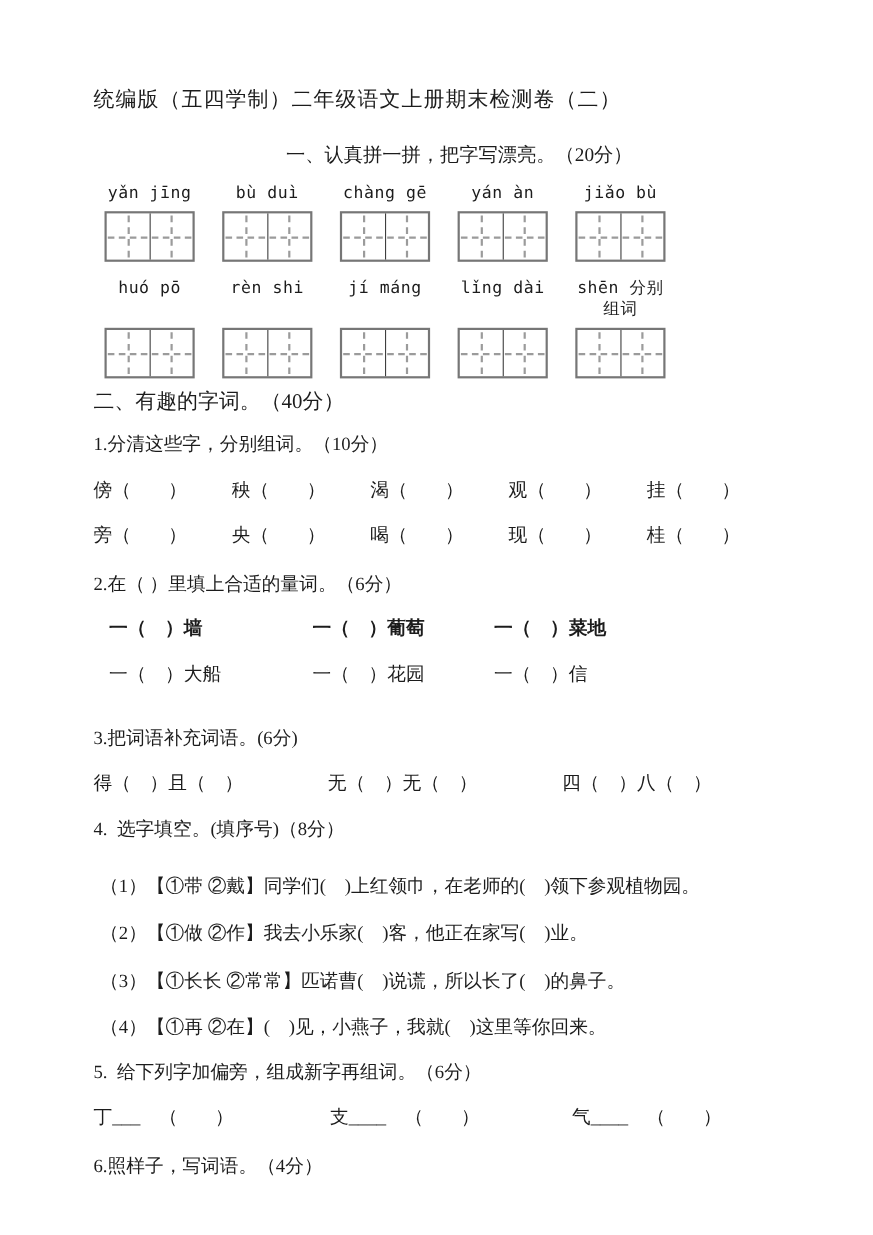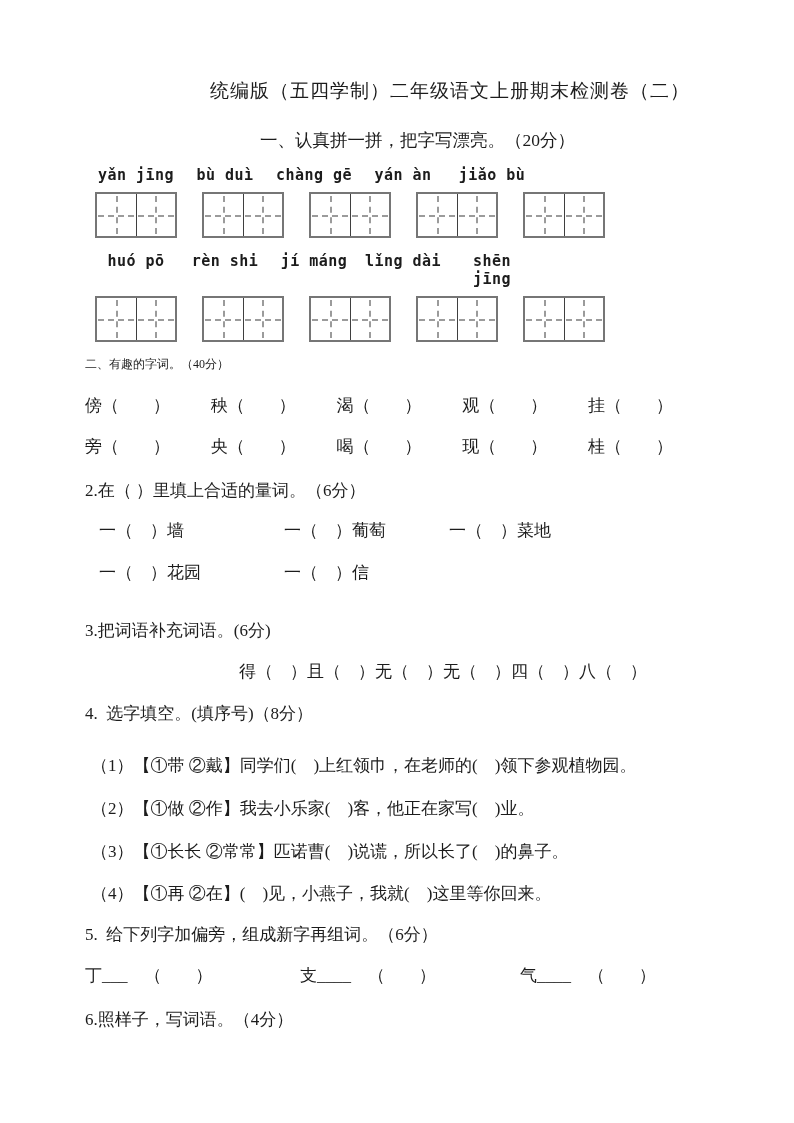--- a/index.html
+++ b/index.html
@@ -8,29 +8,29 @@
     background:#ffffff;
     color:#1c1c1c;
     font-family:"Liberation Serif","DejaVu Serif",serif;
     font-size:17px;
     overflow:hidden;
   }
   .page { padding:78px 44px 0 85px; }
 
   .title {
     font-size:19px; font-weight:400;
-    text-align:right; margin:0 60px 0 0;
+    text-align:left; margin:0 60px 0 0;
     line-height:26px; letter-spacing:1px;
   }
   .line { margin-top:22px; line-height:20px; white-space:pre-wrap; }
   .h-sec { margin-top:26px; font-size:17.5px;text-align:center; }
-  .h-sec2 { margin-top:12px; font-size:12px; }
+  .h-sec2 { margin-top:12px; font-size:19px; }
 
   
-  .pinyin-row { display:flex; gap:7px; padding-left:10px; margin-top:16px;font-weight:bold; }
+  .pinyin-row { display:flex; gap:25px; padding-left:10px; margin-top:16px; }
   .pinyin-row .py {
     width:82px; text-align:center;
     font-size:15px; letter-spacing:0.5px;
     font-family:"DejaVu Sans Mono","Liberation Mono",monospace;
   }
   .grid-row { display:flex; gap:25px; padding-left:10px; margin-top:8px; }
   .tzg {
     position:relative; width:78px; height:42px;
     border:2px solid #767676; background:#fff; box-sizing:content-box;
   }
@@ -38,21 +38,21 @@
   .tzg .vs { left:50%; top:0; bottom:0; width:0; border-left:1px solid #3f3f3f; }
   .tzg .hd { top:50%; left:1px; right:1px; height:0; border-top:2px dashed #9b9b9b; }
   .tzg .vd { top:2px; bottom:2px; width:0; border-left:2px dashed #9b9b9b; }
   .tzg .vd.l { left:24%; }
   .tzg .vd.r { left:74%; }
 
   .q1-row { display:flex; justify-content:space-between; width:588px; }
   .q2-row { display:flex; padding-left:14px; }
   .q2-row .cell:nth-child(1){ width:185px; }
   .q2-row .cell:nth-child(2){ width:165px; }
-  .q3-row { display:flex; justify-content:flex-end; width:562px; }
+  .q3-row { display:flex; justify-content:space-between; width:562px; }
   .q4-line { padding-left:6px; margin-top:21px; }
   .q5-row { display:flex; }
   .q5-row .cell:nth-child(1){ width:215px; }
   .q5-row .cell:nth-child(2){ width:220px; }
 </style>
 </head>
 <body>
 
 <div class="page">
 
@@ -98,21 +98,21 @@
         <i class="vd l"></i>
         <i class="vd r"></i>
       </div>
   </div>
 
   <div class="pinyin-row" style="margin-top:14px;">
     <span class="py">huó pō</span>
     <span class="py">rèn shi</span>
     <span class="py">jí máng</span>
     <span class="py">lǐng dài</span>
-    <span class="py">shēn jīng</span>
+    <span class="py">shēn 分别组词</span>
   </div>
   <div class="grid-row">
     <div class="tzg">
         <i class="vs"></i>
         <i class="hd"></i>
         <i class="vd l"></i>
         <i class="vd r"></i>
       </div>
     <div class="tzg">
         <i class="vs"></i>
@@ -135,42 +135,44 @@
     <div class="tzg">
         <i class="vs"></i>
         <i class="hd"></i>
         <i class="vd l"></i>
         <i class="vd r"></i>
       </div>
   </div>
 
   <div class="line h-sec2">二、有趣的字词。（40分）</div>
 
+  <div class="line" style="margin-top:18px;">1.分清这些字，分别组词。（10分）</div>
   <div class="line q1-row">
     <span class="cell">傍（　　）</span>
     <span class="cell">秧（　　）</span>
     <span class="cell">渴（　　）</span>
     <span class="cell">观（　　）</span>
     <span class="cell">挂（　　）</span>
   </div>
   <div class="line q1-row" style="margin-top:21px;">
     <span class="cell">旁（　　）</span>
     <span class="cell">央（　　）</span>
     <span class="cell">喝（　　）</span>
     <span class="cell">现（　　）</span>
     <span class="cell">桂（　　）</span>
   </div>
 
   <div class="line" style="margin-top:24px;">2.在（ ）里填上合适的量词。（6分）</div>
-  <div class="line q2-row" style="margin-top:20px;">
+  <div class="line q2-row" style="margin-top:20px;font-weight:bold;">
     <span class="cell">一（　）墙</span>
     <span class="cell">一（　）葡萄</span>
     <span class="cell">一（　）菜地</span>
   </div>
   <div class="line q2-row">
+    <span class="cell">一（　）大船</span>
     <span class="cell">一（　）花园</span>
     <span class="cell">一（　）信</span>
   </div>
 
   <div class="line" style="margin-top:38px;">3.把词语补充词语。(6分)</div>
   <div class="line q3-row" style="margin-top:21px;">
     <span class="cell">得（　）且（　）</span>
     <span class="cell">无（　）无（　）</span>
     <span class="cell">四（　）八（　）</span>
   </div>

